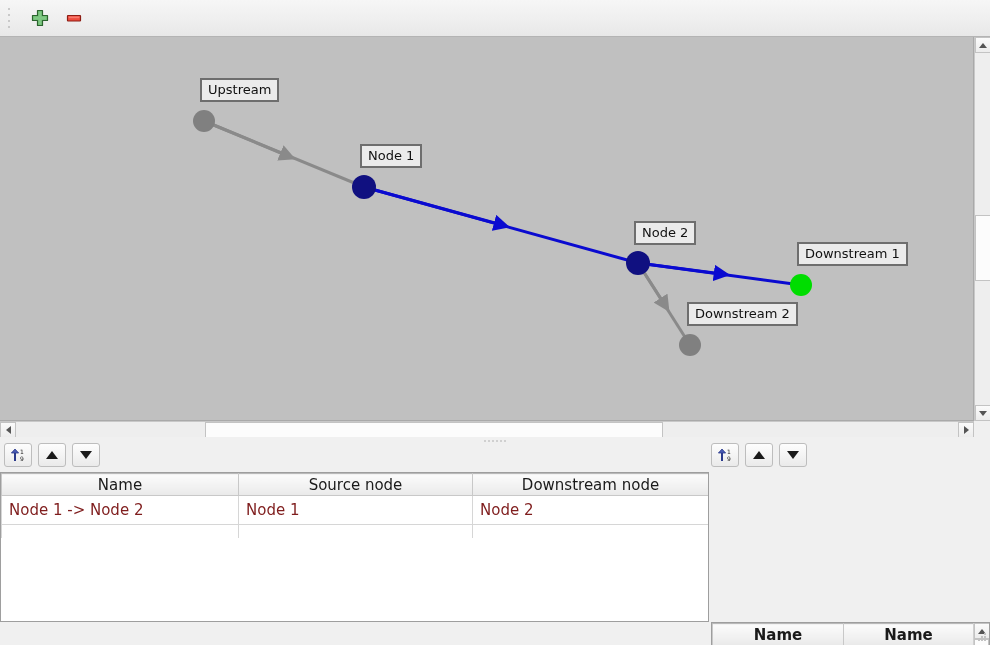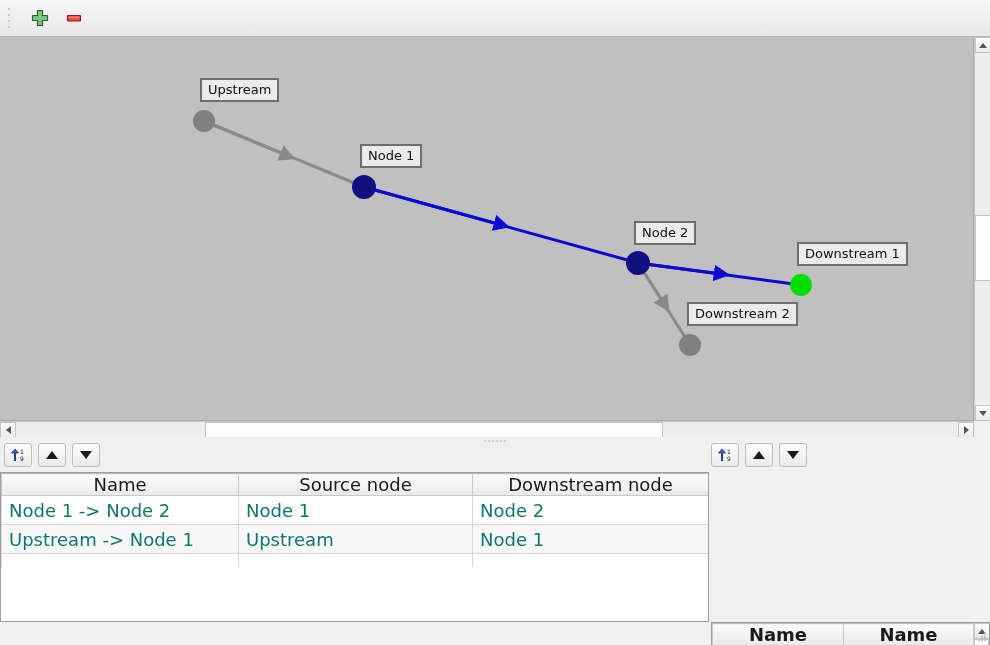--- a/index.html
+++ b/index.html
@@ -170,39 +170,39 @@
   }
   .tri-up   { width:0;height:0;border-left:6px solid transparent;border-right:6px solid transparent;border-bottom:8px solid #1a1a1a; }
   .tri-down { width:0;height:0;border-left:6px solid transparent;border-right:6px solid transparent;border-top:8px solid #1a1a1a; }
 
   
   .tbl-panel { position: absolute; top: 472px; }
   .tbl {
     border-collapse: collapse;
     table-layout: fixed;
     background: #ffffff;
-    font-size: 18px;
+    font-size: 15px;
   }
   .tbl th {
     background: linear-gradient(to bottom,#fbfbfb 0%,#f2f2f2 55%,#e9e9e9 100%);
     border: 1px solid #c8c8c8;
     border-top: 1px solid #b9b9b9;
     font-weight: normal;
     height: 22px;
     padding: 0 4px;
     text-align: center;
     color: #1a1a1a;
     box-sizing: border-box;
   }
   .tbl.right th { font-weight: bold; }
   .tbl td {
     border: 1px solid #d6d6d6;
     height: 29px;
     padding: 0 7px;
-    color: #0f766e;
+    color: #7f1d1d;
     white-space: nowrap;
     overflow: hidden;
     text-overflow: ellipsis;
     box-sizing: border-box;
   }
   .tbl tr.odd  td { background: #ffffff; }
   .tbl tr.even td { background: #f7f7f7; }
   .tbl tr.blank td { height: 13px; background:#ffffff; border-bottom:none; }
 
   .tbl-frame {
@@ -376,25 +376,20 @@
         <th>Source node</th>
         <th>Downstream node</th>
       </tr>
     </thead>
     <tbody>
       <tr class="odd">
         <td>Node 1 -&gt; Node 2</td>
         <td>Node 1</td>
         <td>Node 2</td>
       </tr>
-      <tr class="even">
-        <td>Upstream -&gt; Node 1</td>
-        <td>Upstream</td>
-        <td>Node 1</td>
-      </tr>
       <tr class="blank">
         <td></td>
         <td></td>
         <td></td>
       </tr>
     </tbody>
   </table>
 </div>
 
 <div class="tbl-panel tbl-frame" style="left:711px; width:279px; height:150px;">

